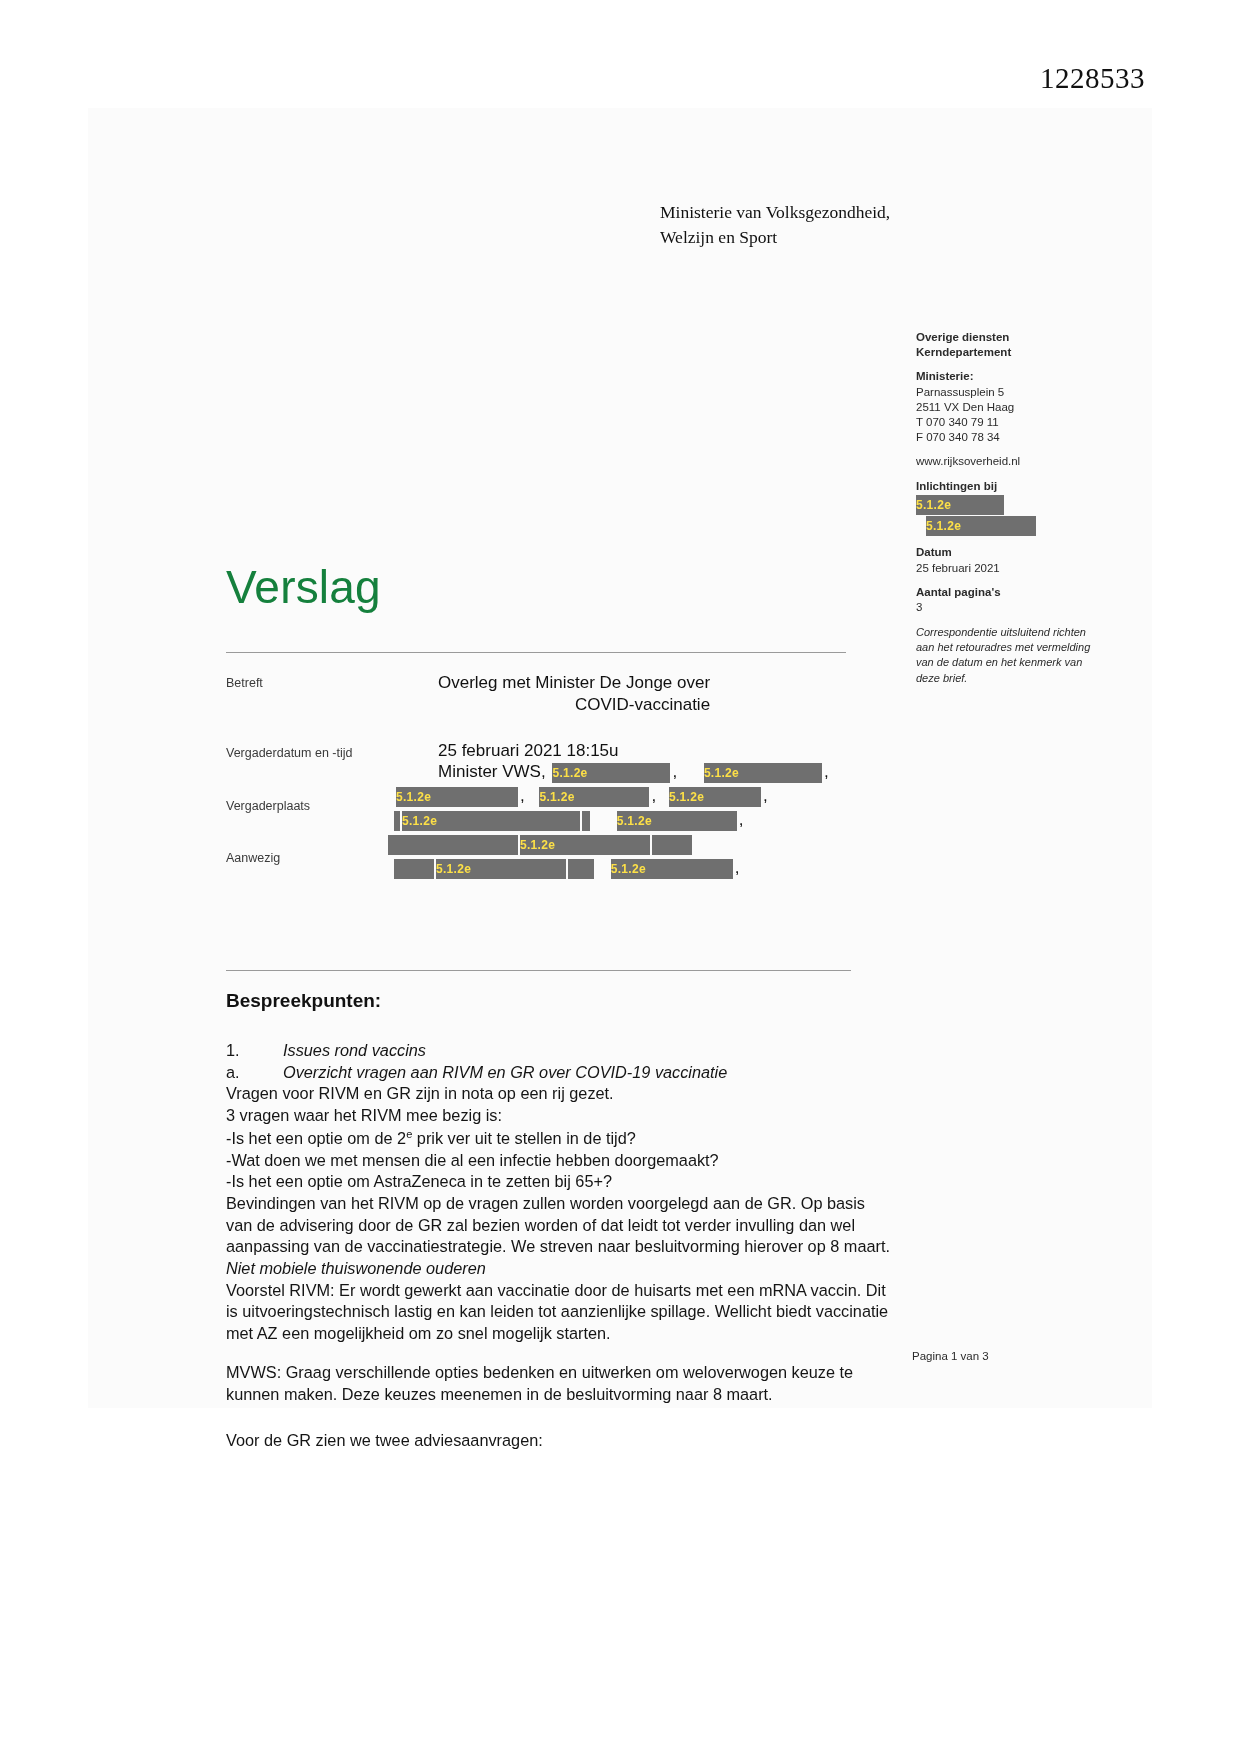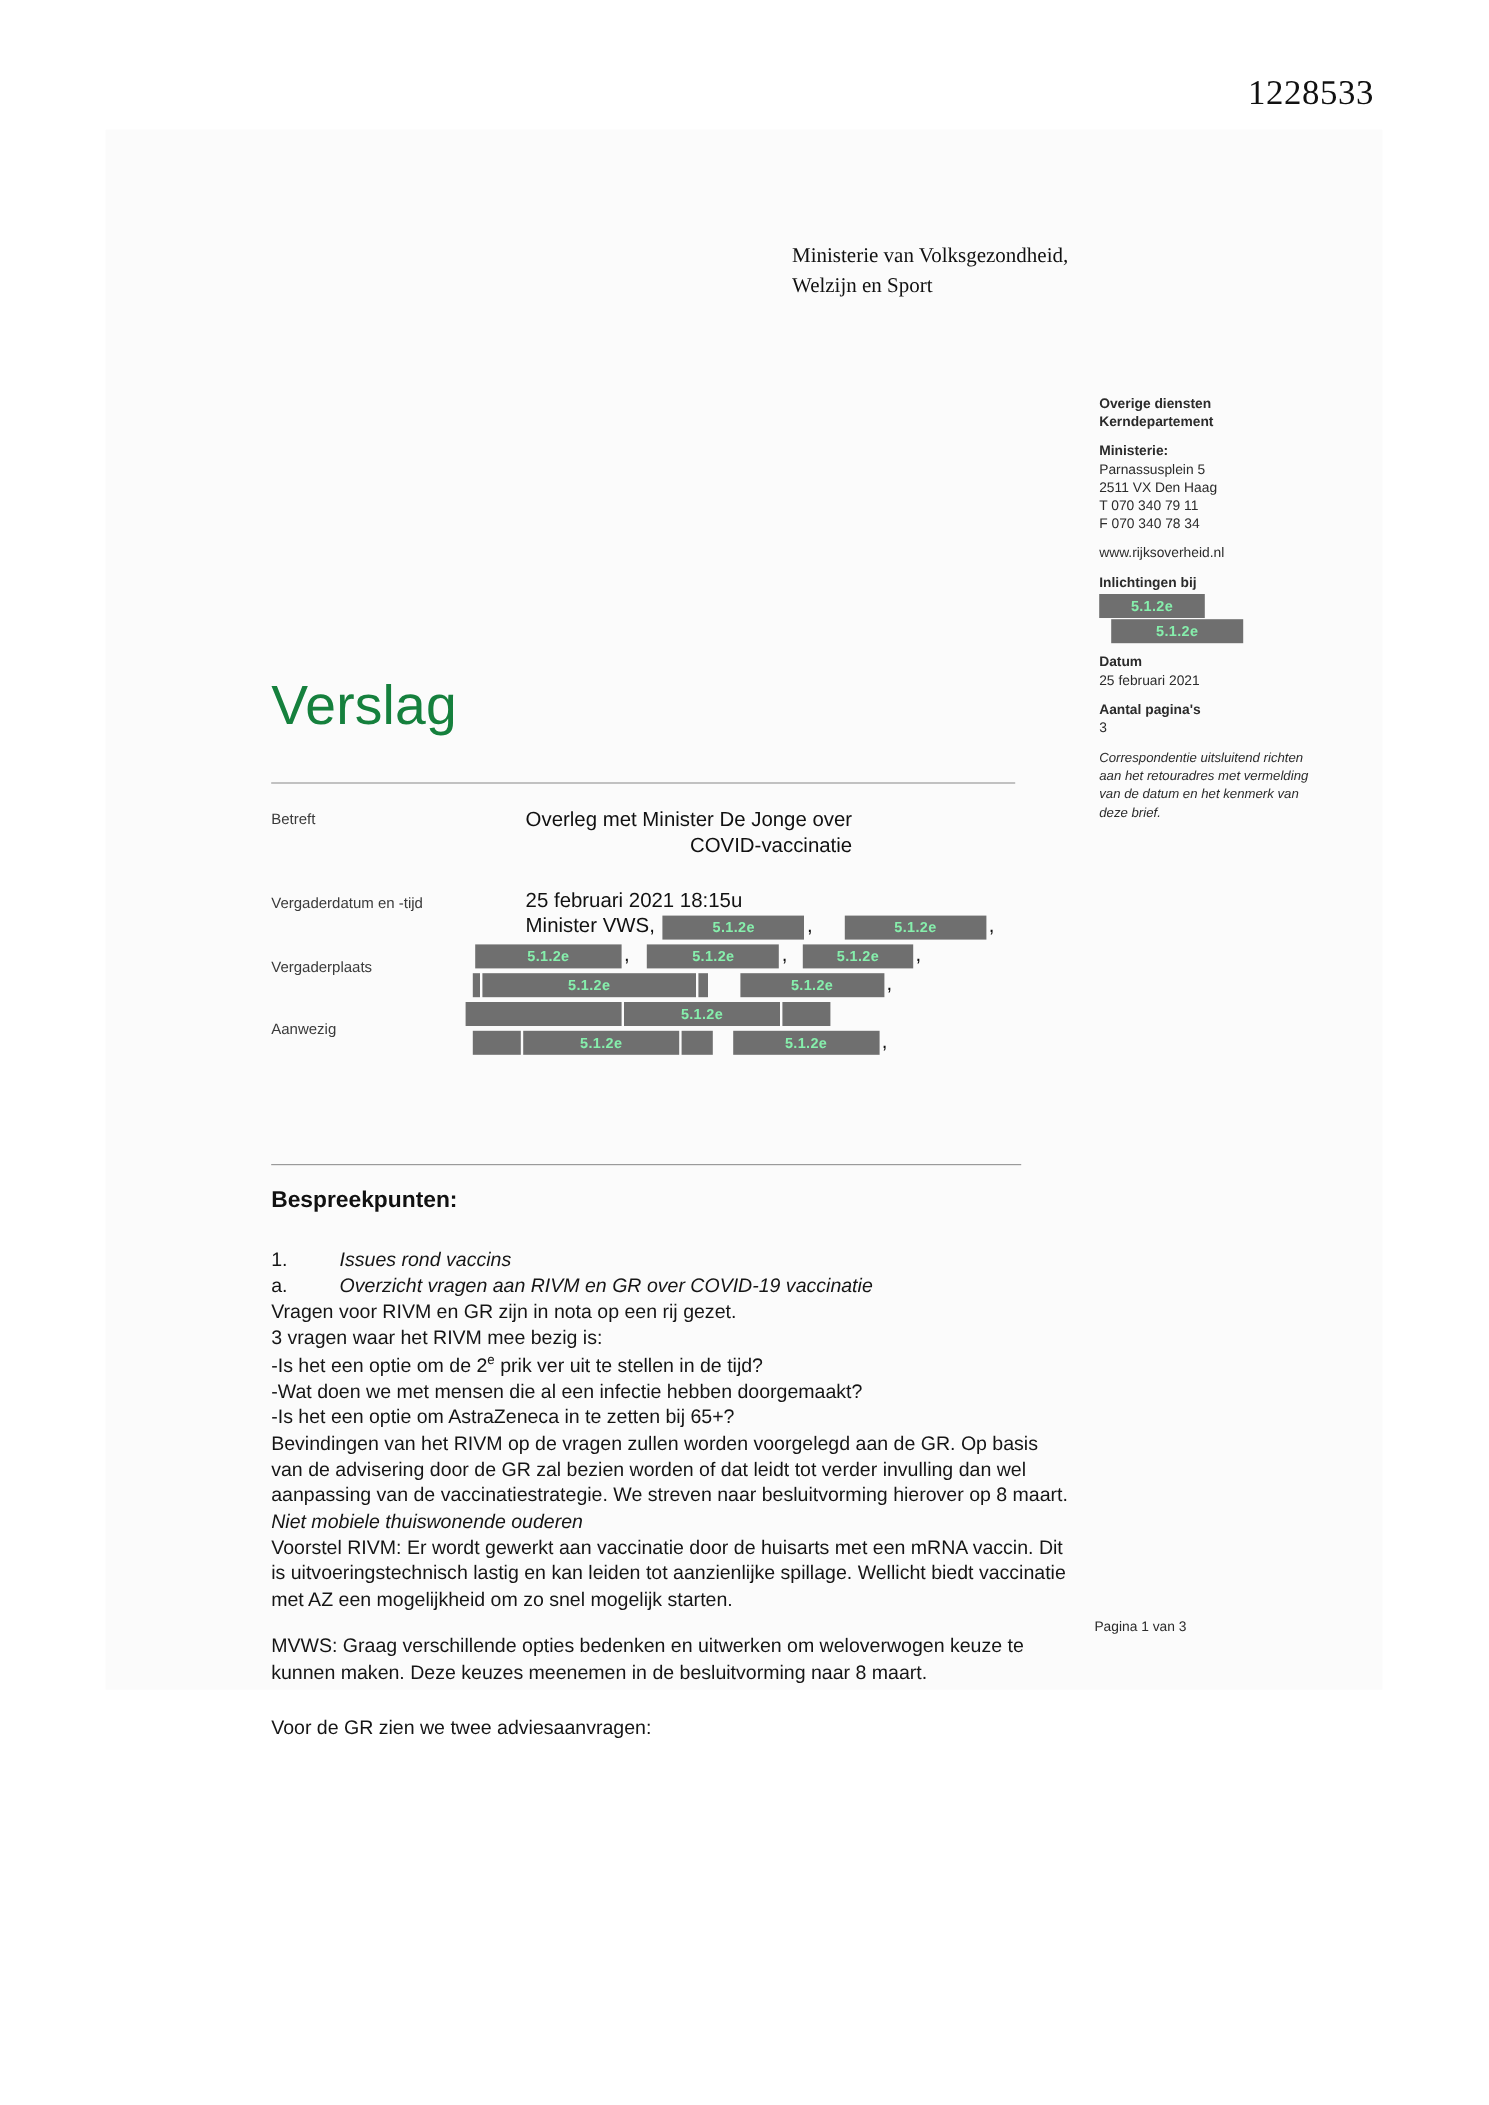--- a/index.html
+++ b/index.html
@@ -65,22 +65,22 @@
   .meta .small-gap { margin-top: 10px; }
   .meta .italic {
     font-style: italic;
     font-size: 11px;
     line-height: 1.38;
     color: #2b2b2b;
   }
   .redact {
     display: inline-block;
     background: #6f6f6f;
-    color: #86efac;
-    text-align: center;
+    color: #fde047;
+    text-align: left;
     font-size: 12px;
     font-weight: bold;
     letter-spacing: 0.3px;
     line-height: 20px;
     height: 20px;
     vertical-align: middle;
   }
   .meta .redact-row { margin: 1px 0; }
   .meta .redact-a { width: 88px; margin-left: 0px; }
   .meta .redact-b { width: 110px; margin-left: 10px; }

